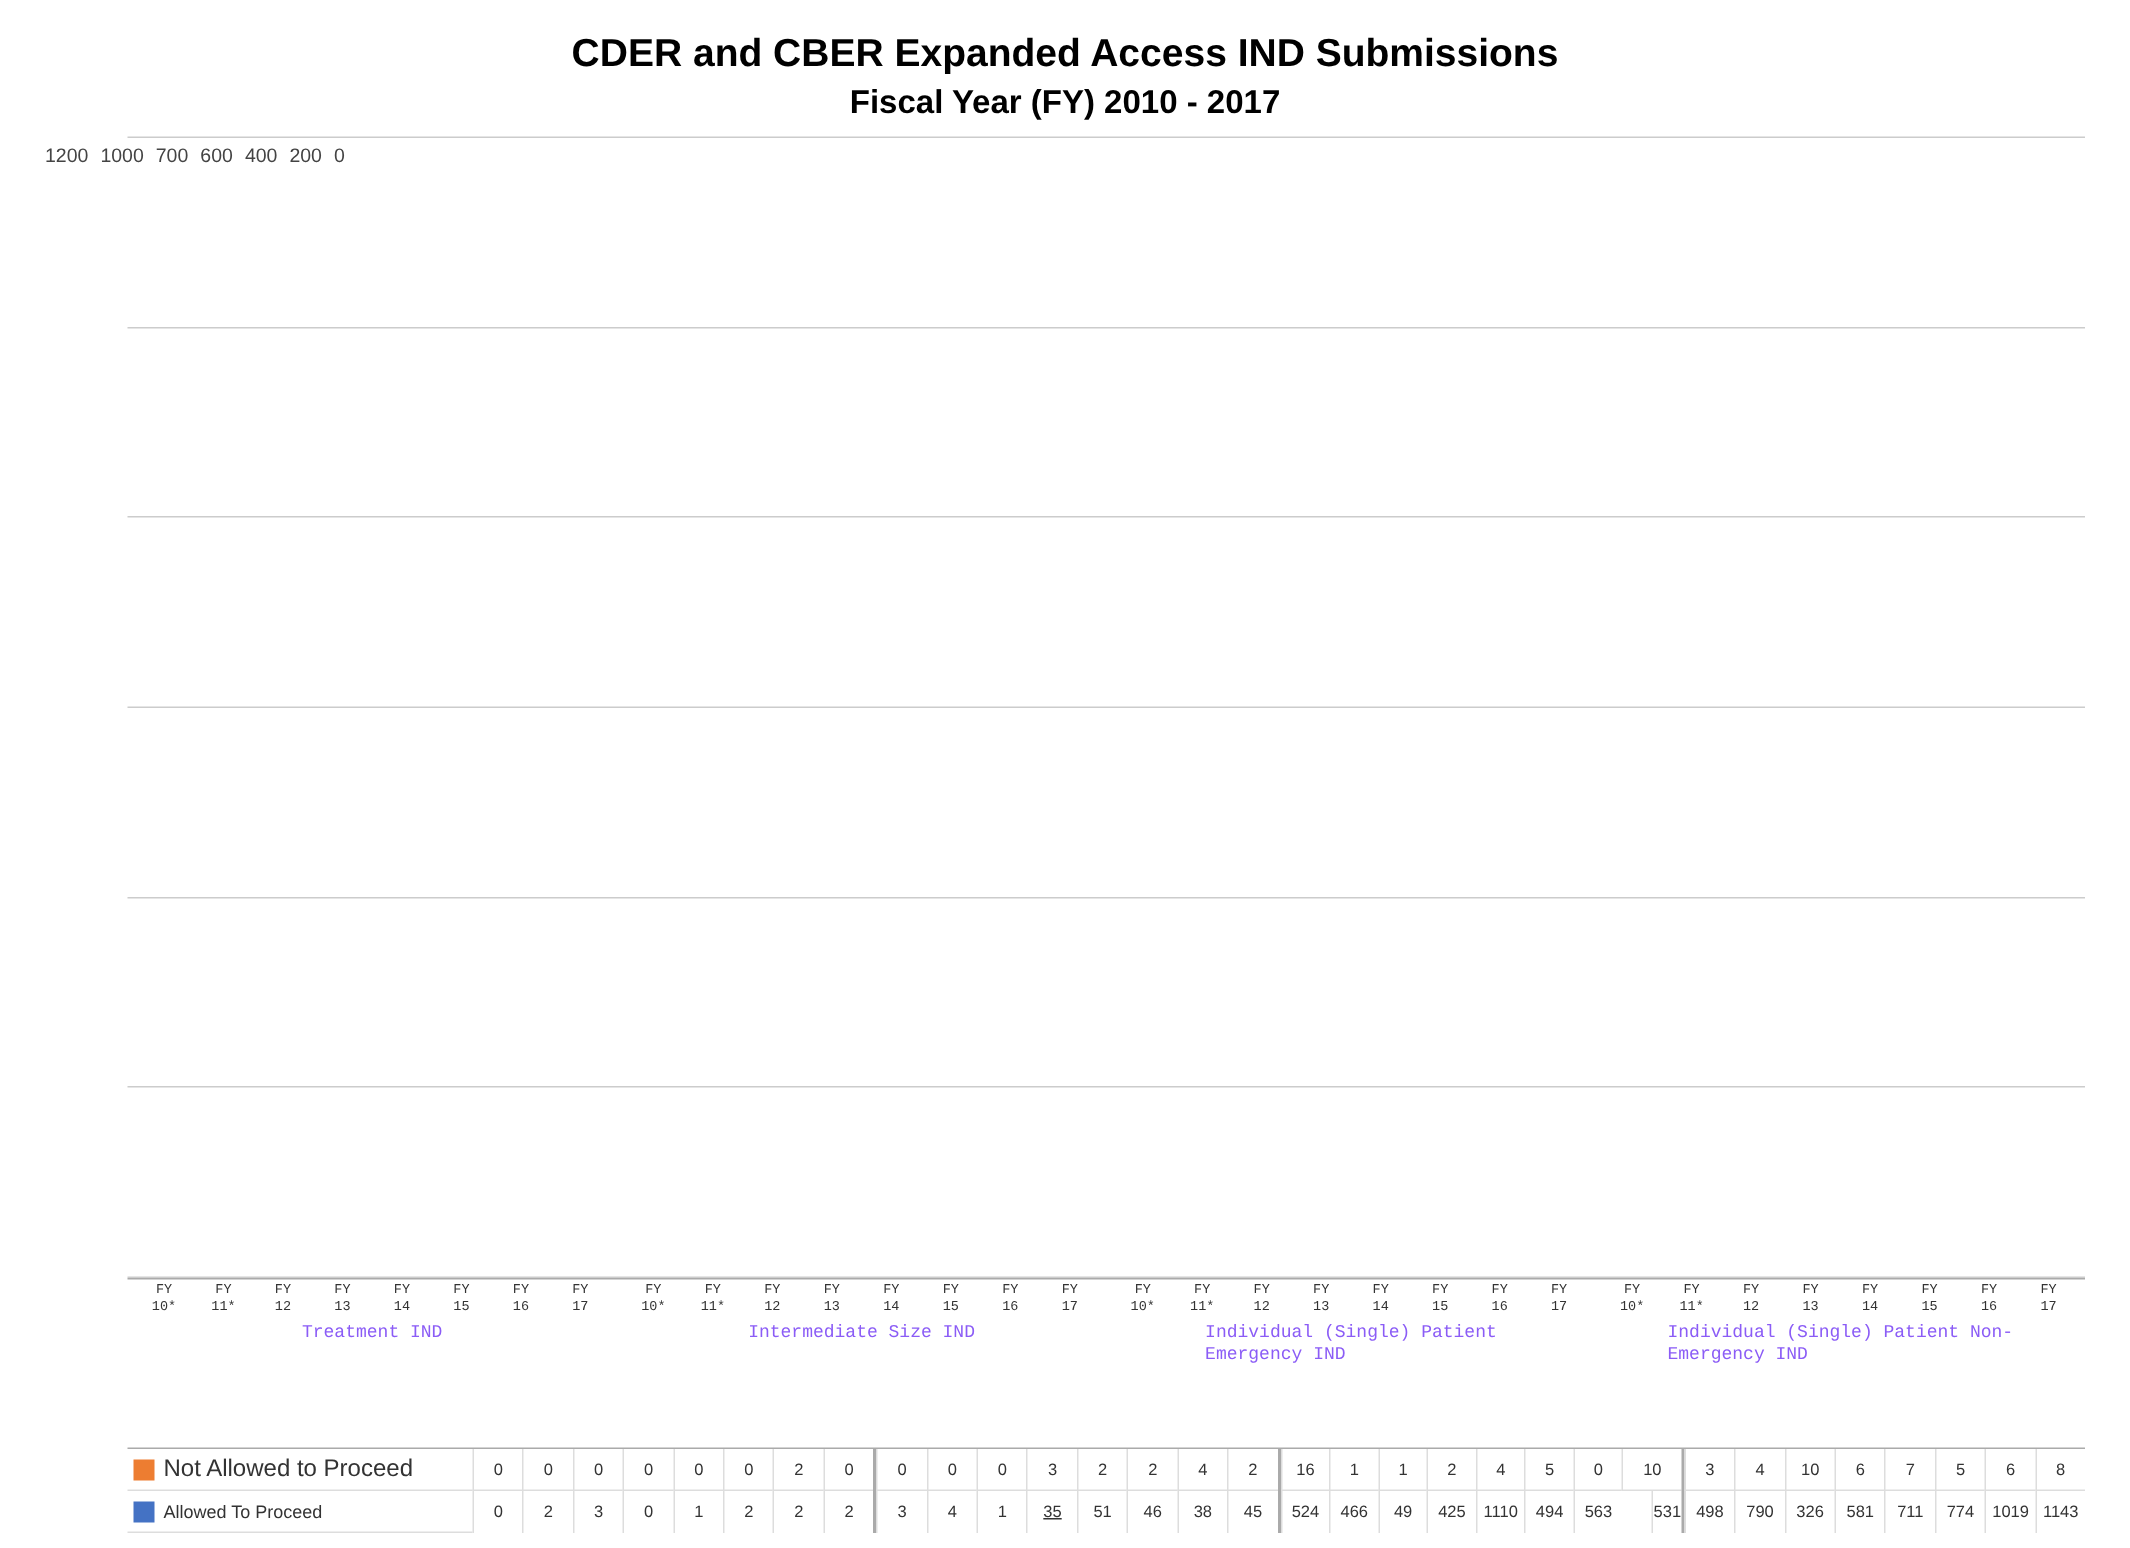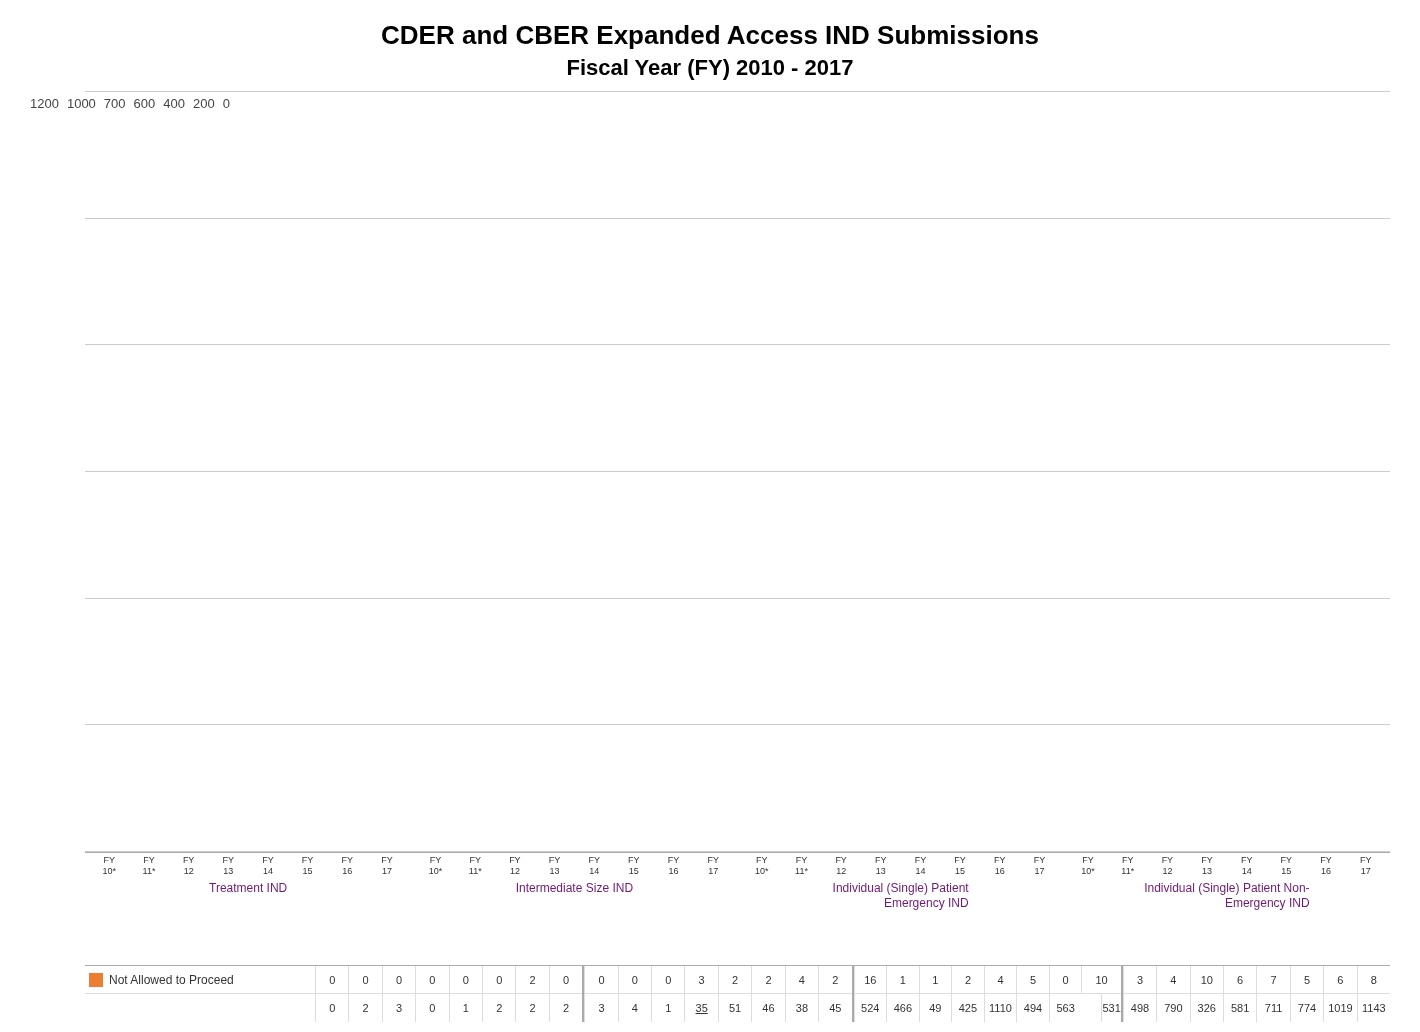--- a/index.html
+++ b/index.html
@@ -109,20 +109,21 @@
     .bar-allowed {
       background: #4472C4;
     }
     .bar-not-allowed {
       background: #ED7D31;
     }
     .x-labels-area {
       display: flex;
       padding: 0 4px;
       height: 110px;
+      font-family: Liberation Mono, monospace;
     }
     .x-group {
       flex: 1;
       display: flex;
       flex-direction: column;
       align-items: center;
       padding: 0 1px;
     }
     .x-years {
       display: flex;
@@ -132,22 +133,22 @@
     .x-year {
       flex: 1;
       font-size: 9px;
       text-align: center;
       color: #333;
       line-height: 1.2;
       padding-top: 2px;
     }
     .x-group-label {
       font-size: 12px;
-      text-align: right;
-      color: #701a75;
+      text-align: left;
+      color: #8b5cf6;
       margin-top: 4px;
       line-height: 1.3;
     }
     .data-table {
       display: flex;
       flex-direction: row;
       border-top: 1px solid #aaa;
       margin-top: 2px;
     }
     .table-labels {
@@ -508,21 +509,25 @@
             </div>
             <div class="x-group-label" style="white-space: pre-line;">Individual (Single) Patient Non-
 Emergency IND</div>
           </div>
         </div>
 
       <div class="data-table" id="dataTable">
           <div class="table-labels">
             <div class="table-label-row">
               <div class="legend-box" style="background: rgb(237, 125, 49);"></div>
-              <span style="font-size: 12px;">Not Allowed to Proceed</span>
+              <span style="font-size: 16px;">Not Allowed to Proceed</span>
+            </div>
+            <div class="table-label-row">
+              <div class="legend-box" style="background: rgb(68, 114, 196);"></div>
+              <span style="font-size: 12px;">Allowed To Proceed</span>
             </div>
           </div>
           <div class="table-values">
             <div class="table-group" style="display: grid; grid-template-columns: repeat(8, 1fr); grid-template-rows: 28px 28px;">
               <div class="table-cell">0</div>
               <div class="table-cell">0</div>
               <div class="table-cell">0</div>
               <div class="table-cell">0</div>
               <div class="table-cell">0</div>
               <div class="table-cell">0</div>

